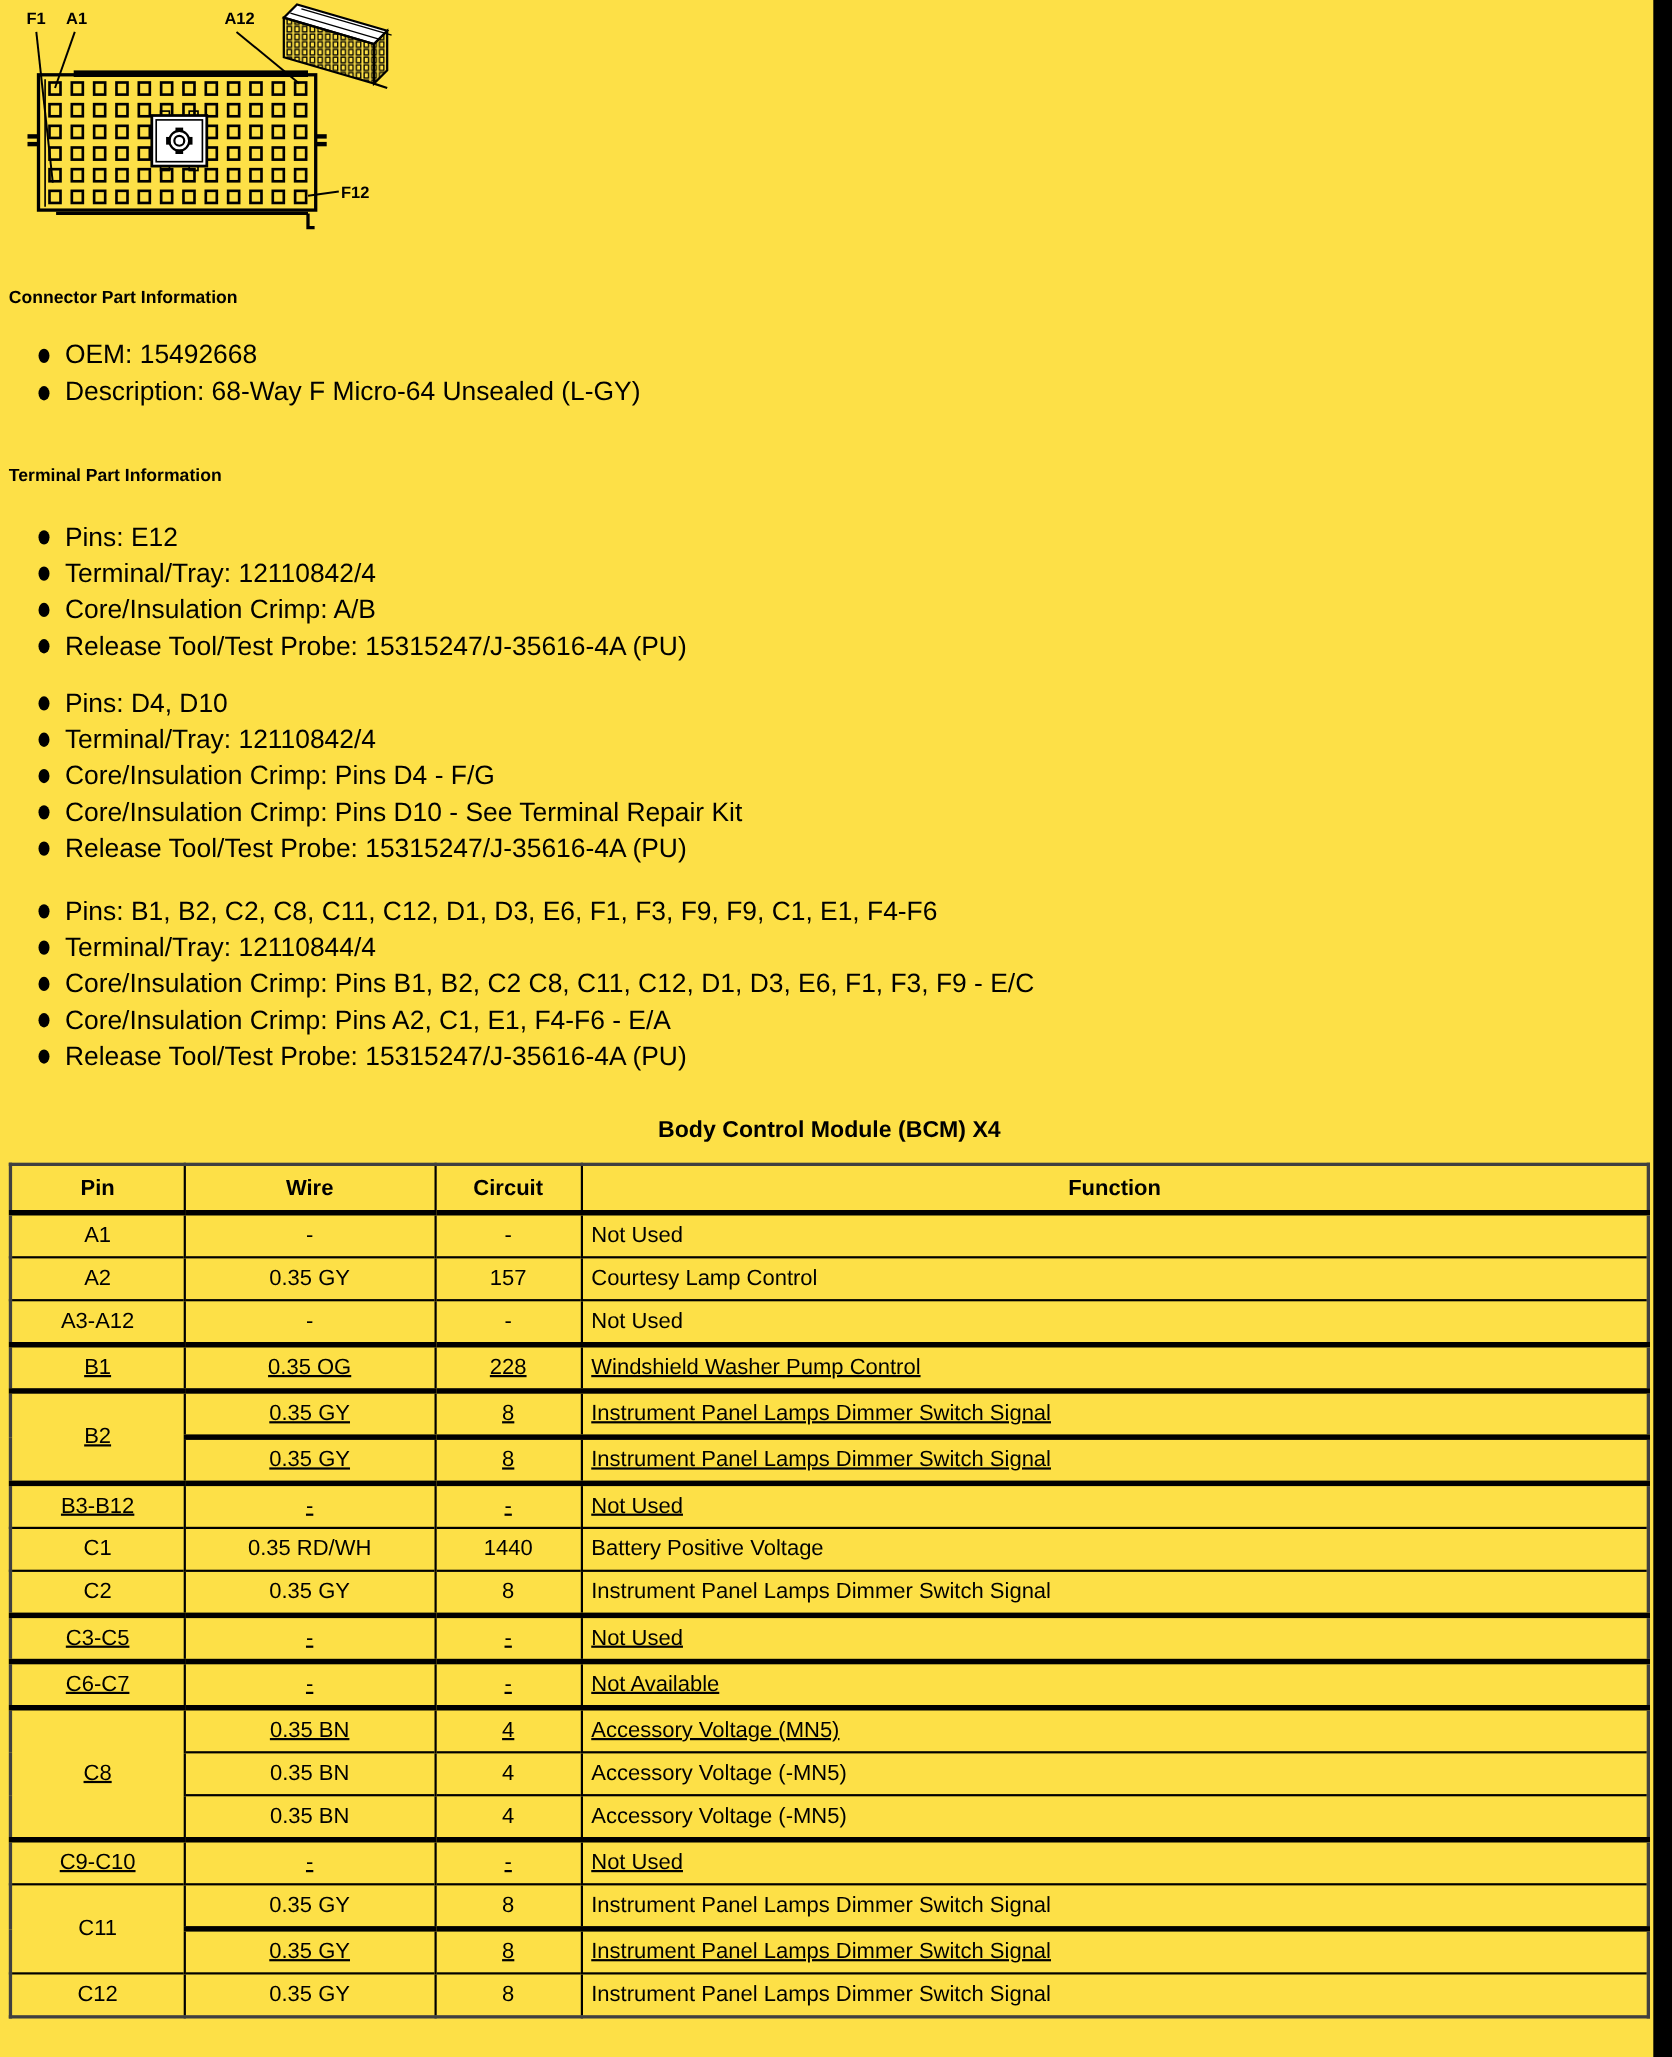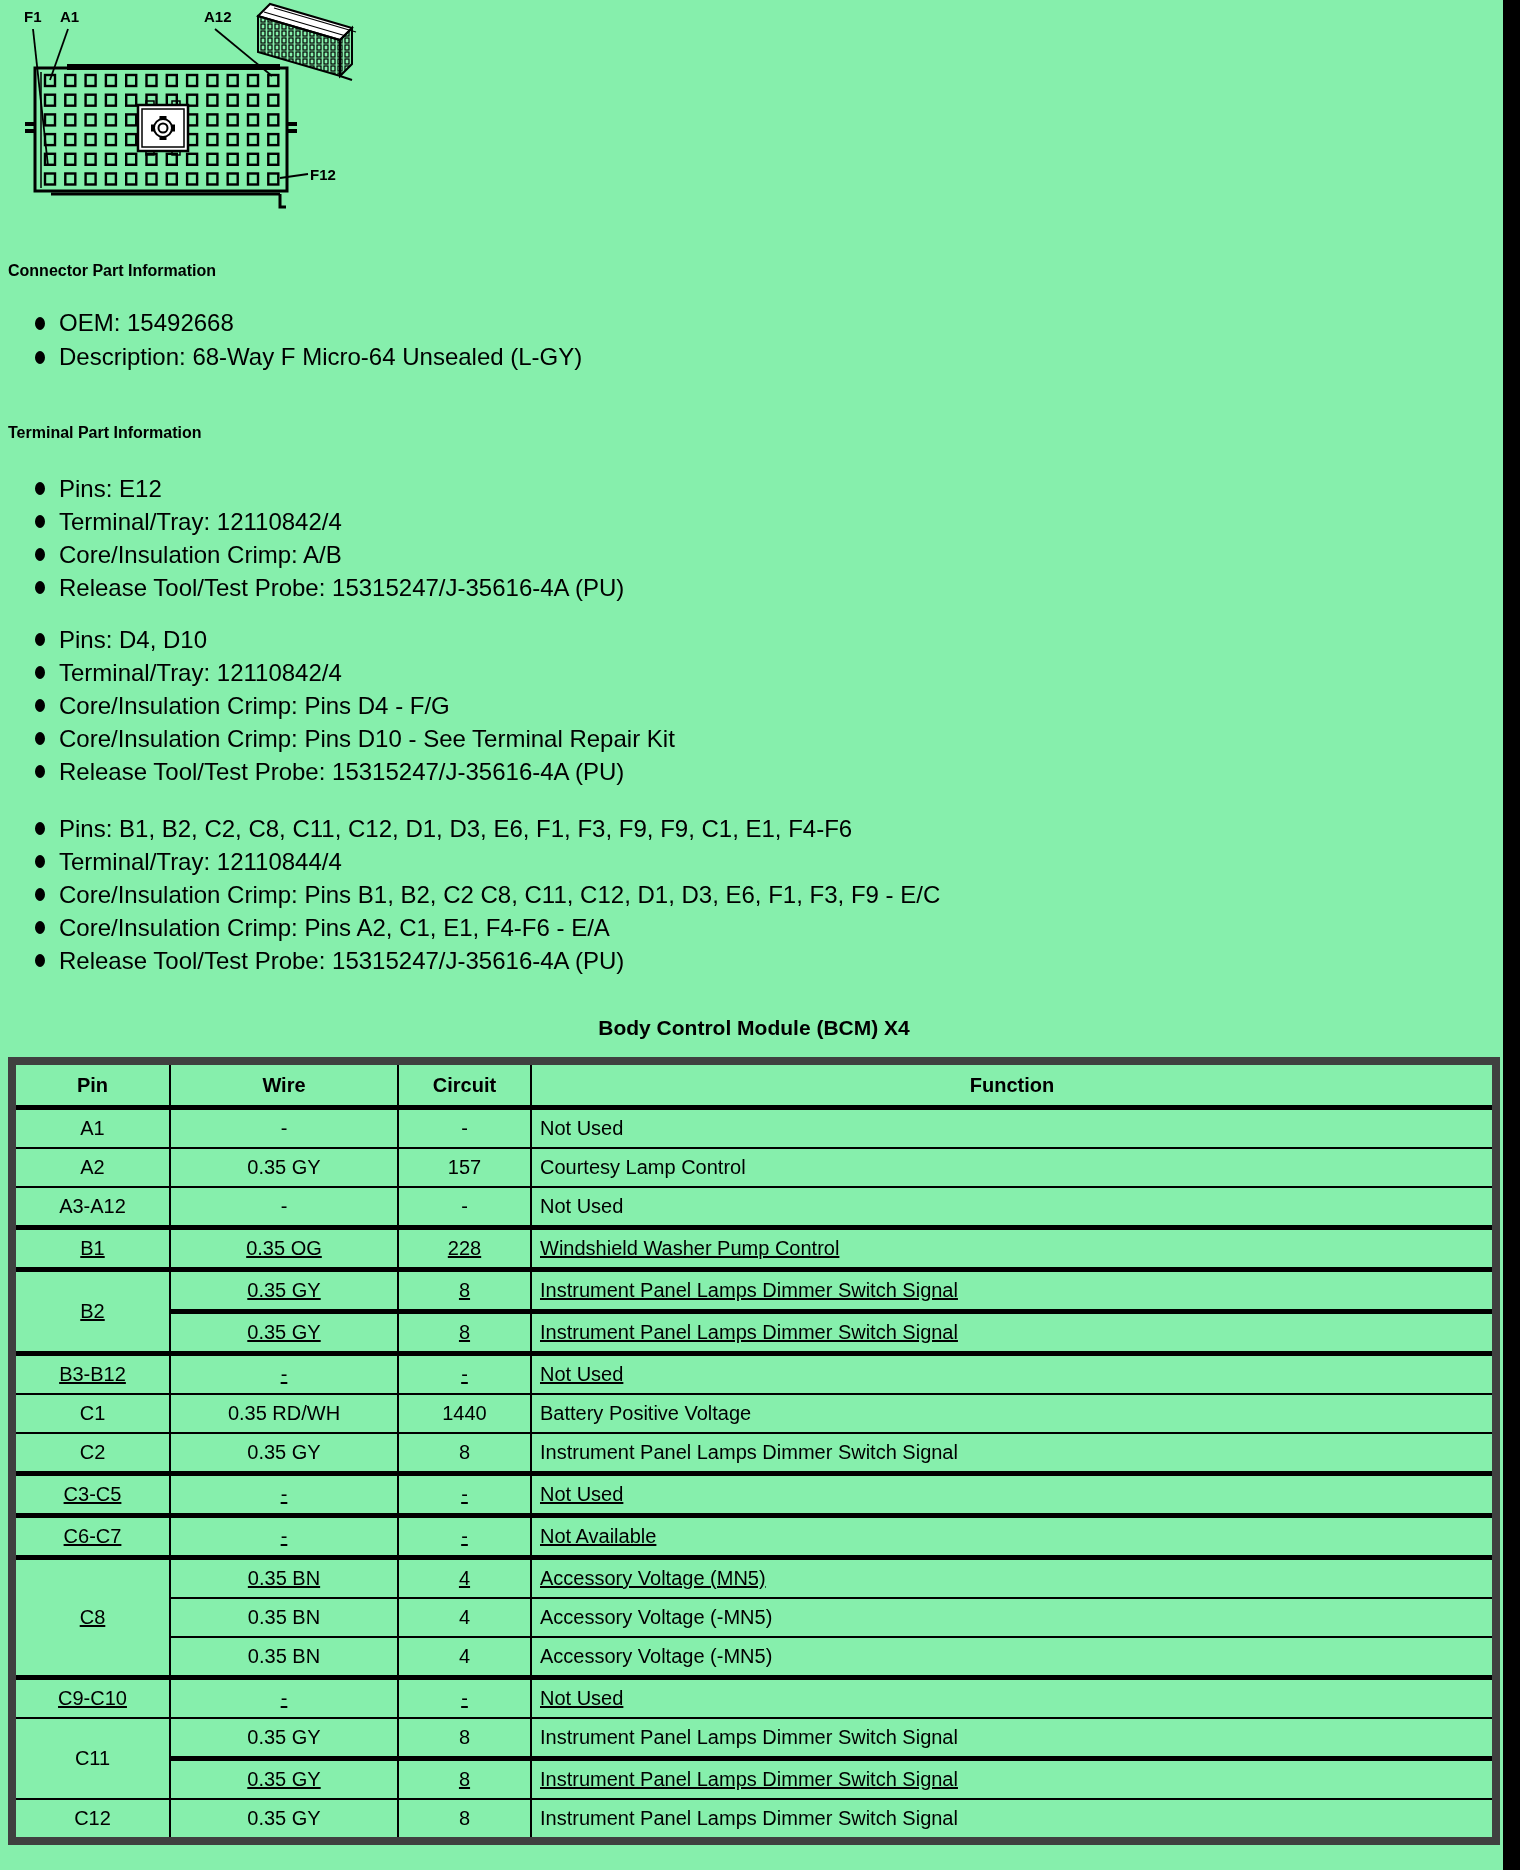--- a/index.html
+++ b/index.html
@@ -1,20 +1,20 @@
 <!DOCTYPE html>
 <html><head>
 <meta charset="utf-8">
 <style>
   html,body{margin:0;padding:0;background:#ffffff;}
   .page{
     position:relative;
     width:1520px;
     height:1870px;
-    background:#86efac;
+    background:#fde047;
     font-family:"Liberation Sans", sans-serif;
     color:#000;
     overflow:hidden;
   }
   
   .edge-strip{
     position:absolute; right:0; top:0; width:17px; height:1870px;
     background:#000;
   }
   
@@ -46,21 +46,21 @@
   #group3{top:812px;}
   
   .tbl-title{
     position:absolute; left:8px; top:1016px; width:1492px;
     text-align:center; font-size:21px; font-weight:bold;
   }
   
   #pin-table{
     position:absolute; left:8px; top:1057px; width:1492px;
     border-collapse:collapse; table-layout:fixed;
-    border:8px solid #404040;
+    border:3px solid #404040;
     font-size:20px;
   }
   #pin-table th, #pin-table td{
     border-left:2px solid #000;
     padding:0; text-align:center; vertical-align:middle;
     overflow:hidden; white-space:nowrap;
   }
   #pin-table thead th{
     height:40px; font-weight:bold; border-bottom:5px solid #000;
   }

